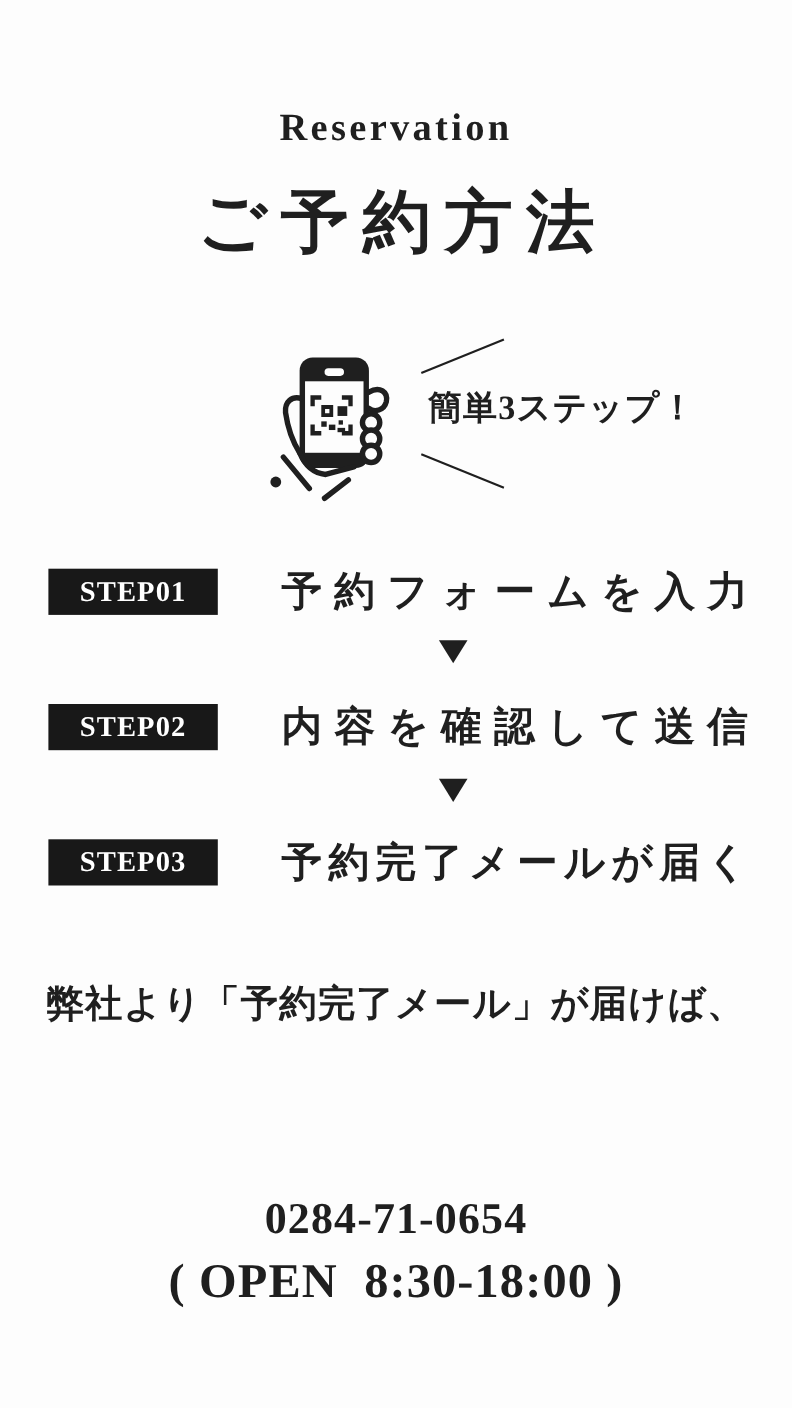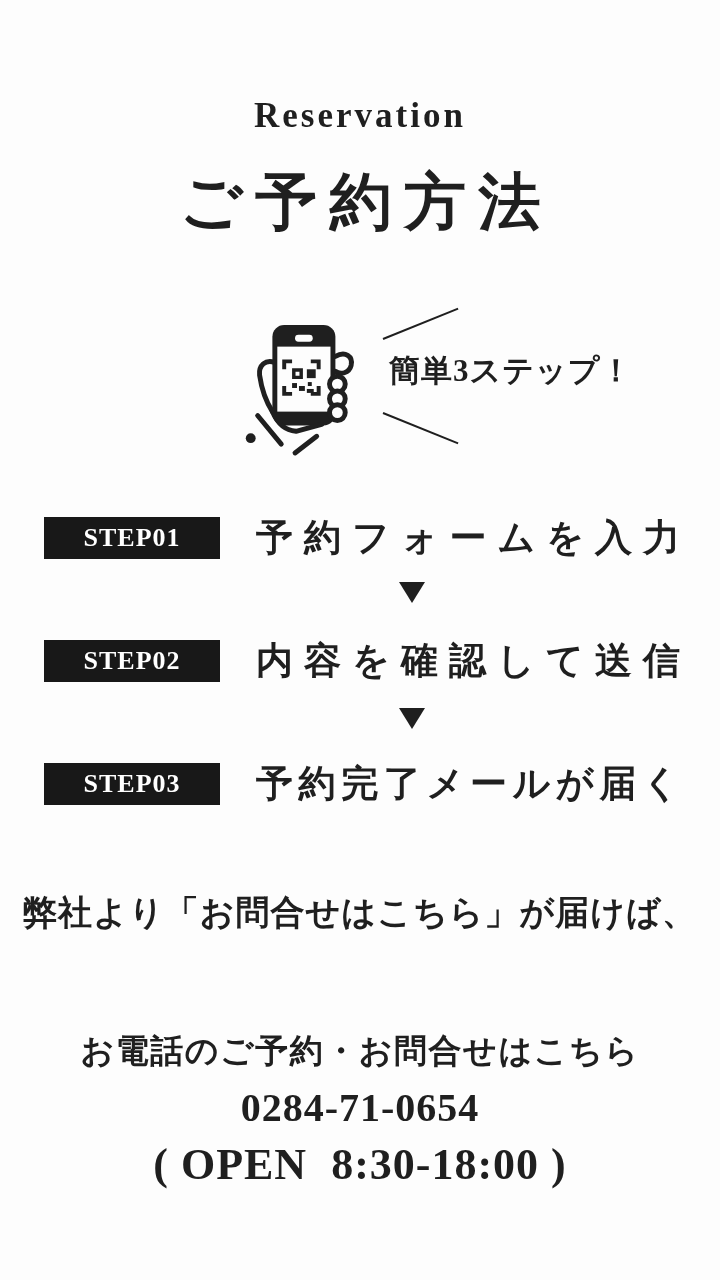--- a/index.html
+++ b/index.html
@@ -40,21 +40,21 @@
   .dash-top    { left: 383px; top: 338px; transform: rotate(-22deg); }
   .dash-bottom { left: 383px; top: 412px; transform: rotate(22deg); }
   .catchphrase {
     left: 389px; top: 350px;
     font-size: 31px; font-weight: 700; letter-spacing: 1px;
     white-space: nowrap;
   }
 
   
   .step-badge {
-    left: 44px; width: 176px; height: 42px;
+    left: 44px; width: 154px; height: 42px;
     background: #181818; color: #ffffff;
     display: flex; align-items: center; justify-content: center;
     font-size: 26px; font-weight: 600; letter-spacing: 1px;
   }
   .step-label {
     left: 256px; width: 424px; height: 42px;
     display: flex; align-items: center; justify-content: space-between;
     font-size: 37px; font-weight: 700;
     white-space: nowrap;
   }
@@ -165,19 +165,18 @@
       <span>完</span>
       <span>了</span>
       <span>メ</span>
       <span>ー</span>
       <span>ル</span>
       <span>が</span>
       <span>届</span>
       <span>く</span>
     </div>
 
-  <div class="abs center-line note-line1">弊社より「お問合せはこちら」が届けば、</div>
+  <div class="abs center-line note-line1">弊社より「予約完了メール」が届けば、</div>
 
-  <div class="abs center-line contact-label">お電話のご予約・お問合せはこちら</div>
   <div class="abs center-line contact-phone">0284-71-0654</div>
   <div class="abs center-line contact-hours">( OPEN  8:30-18:00 )</div>
 
 </div>
 
 </body></html>

